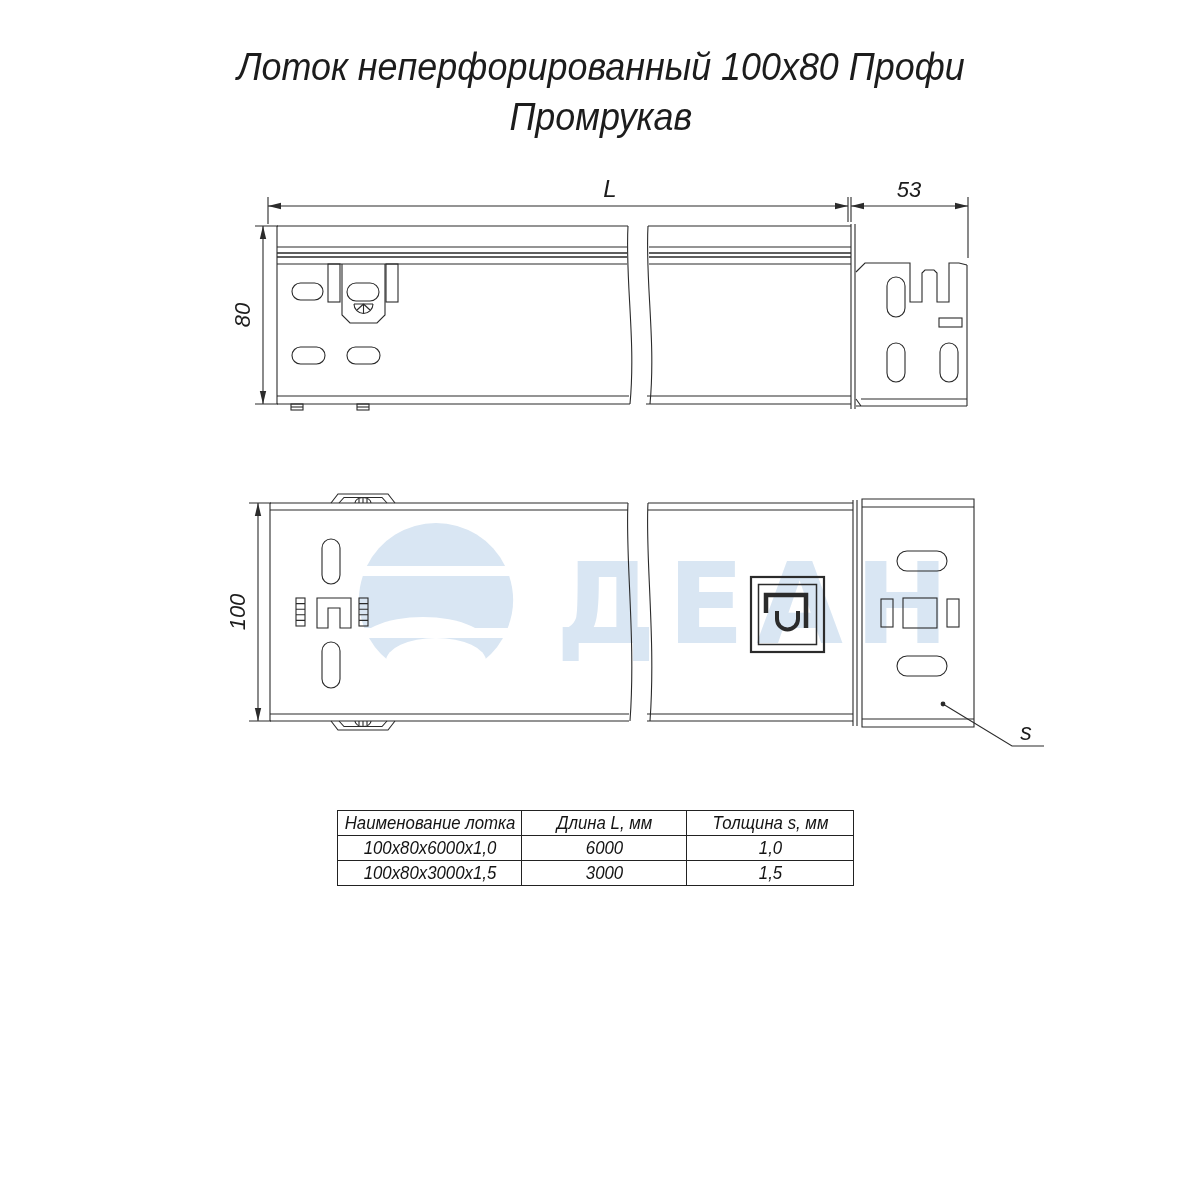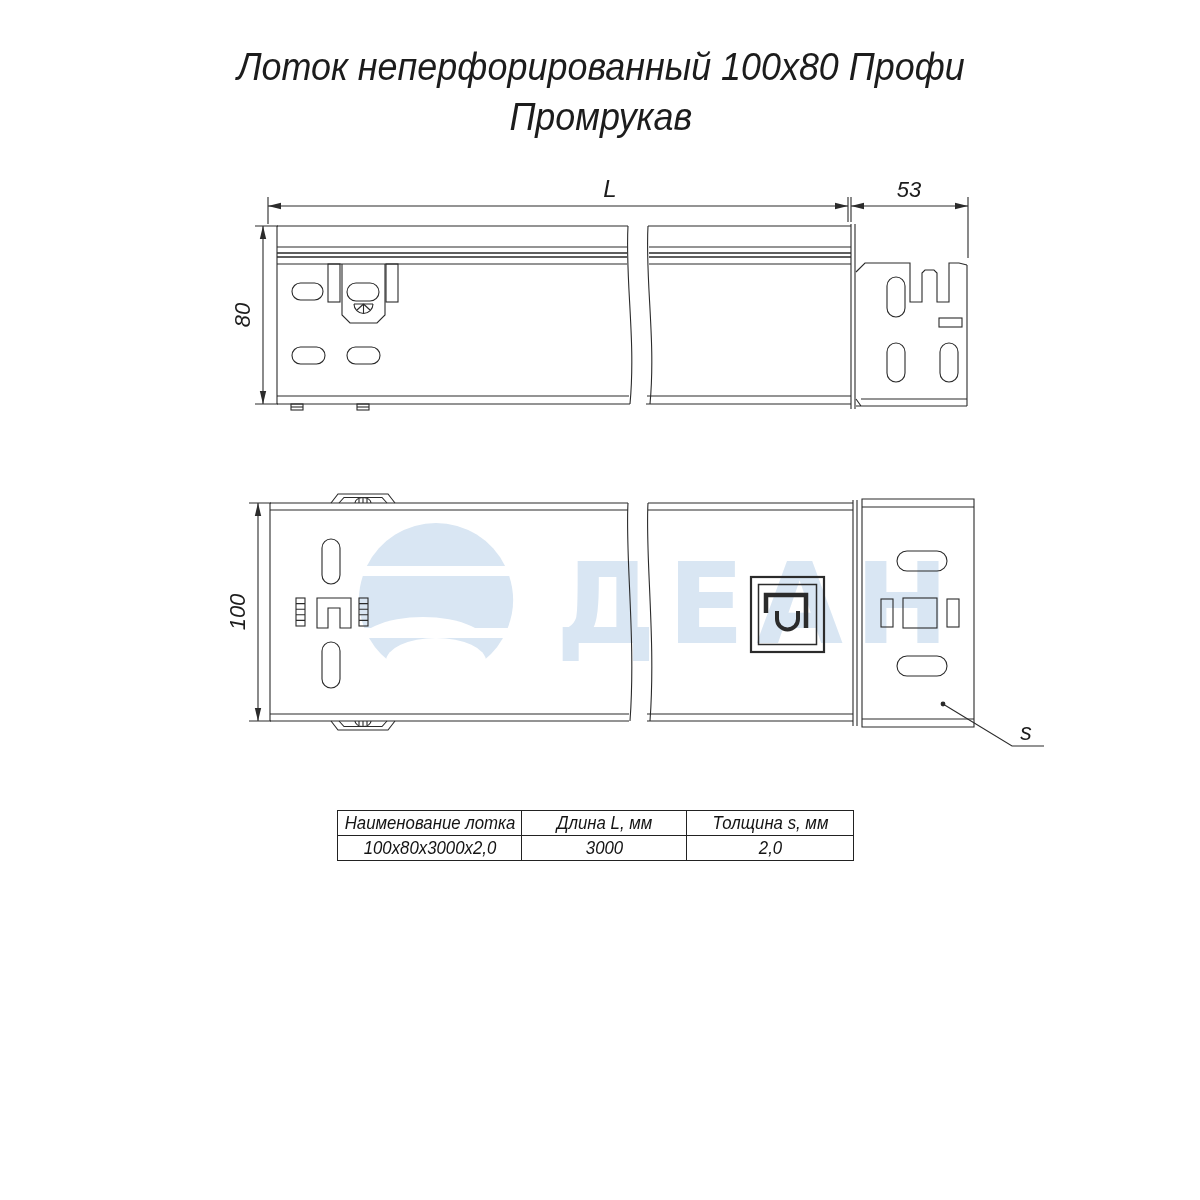--- a/index.html
+++ b/index.html
@@ -195,20 +195,25 @@
     </colgroup>
     <thead>
         <tr>
           <th>Наименование лотка</th>
           <th>Длина L, мм</th>
           <th>Толщина s, мм</th>
         </tr>
       </thead>
     <tbody>
         <tr>
-          <td>100х80х3000х2,0</td>
+          <td>100х80х6000х1,0</td>
+          <td>6000</td>
+          <td>1,0</td>
+        </tr>
+        <tr>
+          <td>100х80х3000х1,5</td>
           <td>3000</td>
-          <td>2,0</td>
+          <td>1,5</td>
         </tr>
       </tbody>
   </table>
 
 </div>
 
 </body></html>

